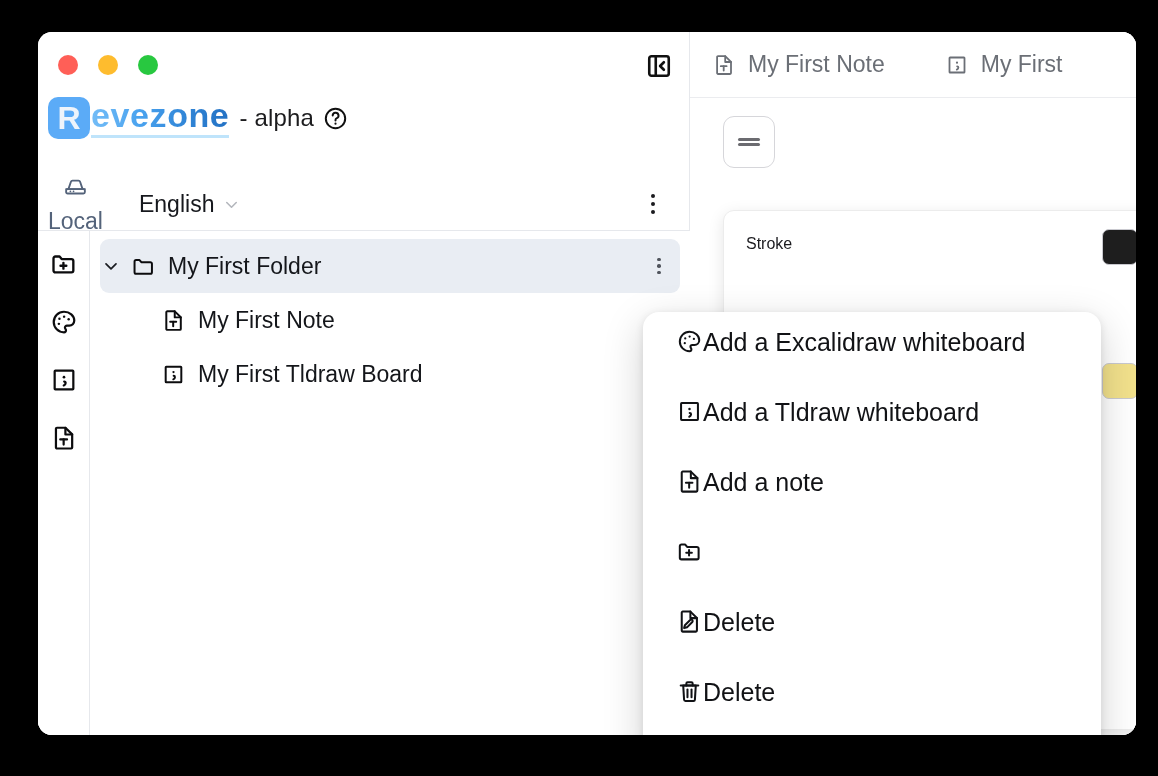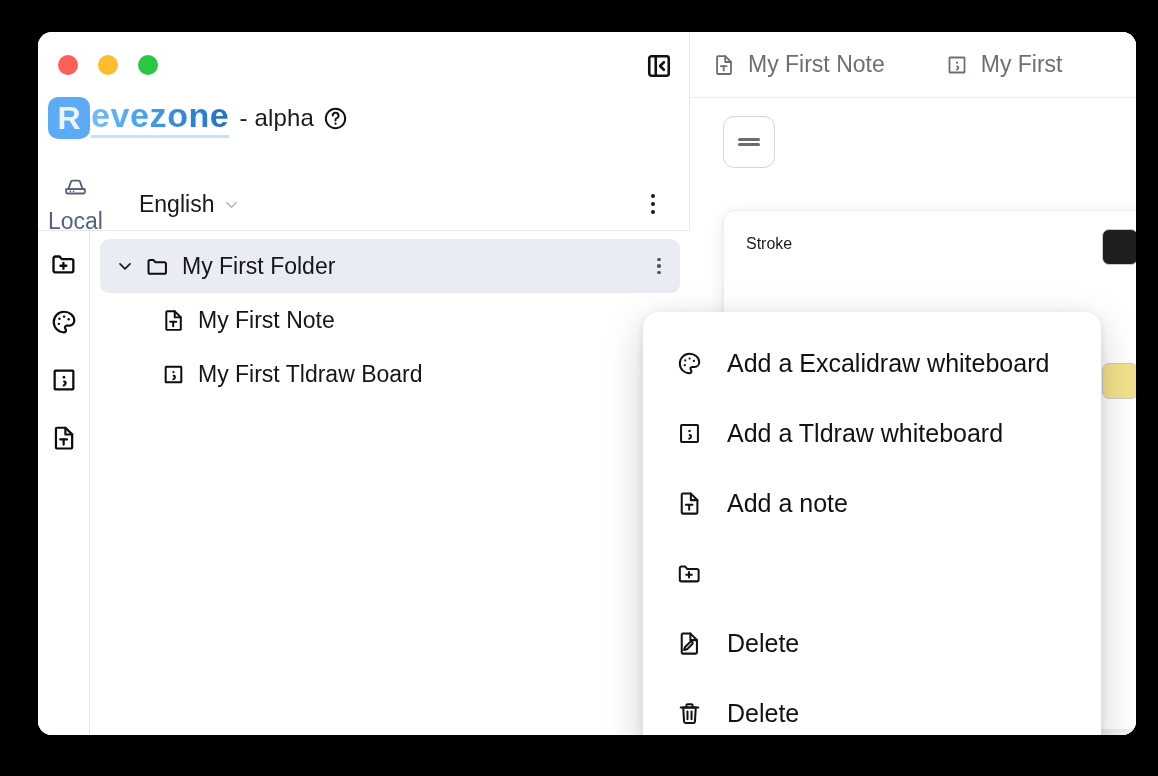--- a/index.html
+++ b/index.html
@@ -166,21 +166,21 @@
     background: #ffffff;
   }
   .tree-row {
     height: 54px;
     display: flex; align-items: center;
     border-radius: 9px;
     position: relative;
     cursor: pointer;
     padding-right: 10px;
   }
-  .tree-row.folder { background: #e9edf3; padding-left: 14px; }
+  .tree-row.folder { background: #e9edf3; }
   .tree-row.child  { padding-left: 60px; }
   .tree-row.selected { background: #e9edf3; }
   .sel-bar {
     position: absolute;
     left: 2px; top: 10px;
     width: 7px; height: 34px;
     border-radius: 4px;
     background: #1668e3;
   }
   .tw-chevron { width: 22px; display: flex; align-items: center; justify-content: center; margin-right: 8px; }
@@ -271,23 +271,22 @@
     left: 605px; top: 280px;
     width: 458px;
     background: #ffffff;
     border-radius: 16px;
     box-shadow: 0 12px 40px rgba(0,0,0,0.18), 0 2px 8px rgba(0,0,0,0.10);
     padding: 16px 0 16px 0;
     z-index: 50;
   }
   .menu-item {
     height: 70px;
-    display: flex; align-items: center;
+    display: flex; align-items: flex-start;
     padding-left: 32px;
-    gap: 24px;
     cursor: pointer;
   }
   .menu-item .mi-icon { width: 28px; display: flex; align-items: center; justify-content: center; }
   .menu-item .mi-label { font-size: 25px; color: #111215; white-space: nowrap; }
 
   svg { display: block; }
 </style>
 </head>
 <body>
 

